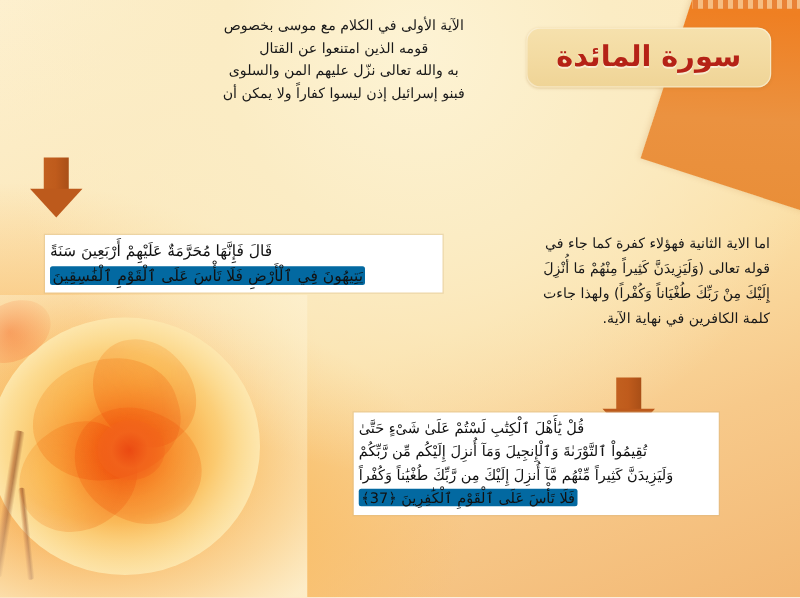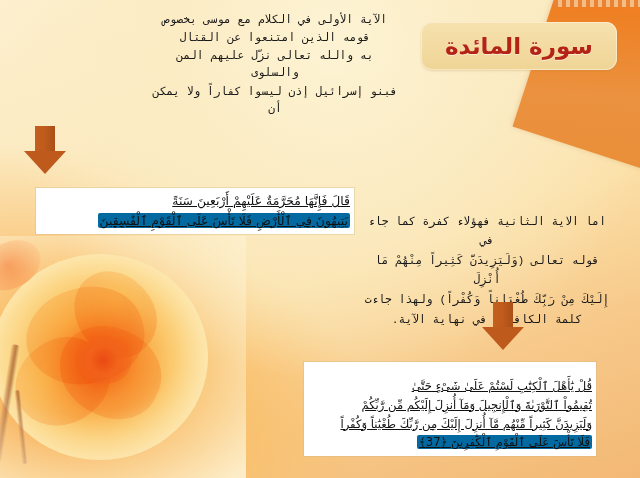--- a/index.html
+++ b/index.html
@@ -145,25 +145,24 @@
     top: 12px;
     width: 250px;
     font-size: 11.3px;
   }
   #commentary-two {
     left: 358px;
     top: 186px;
     width: 258px;
     font-size: 11.3px;
     line-height: 1.68;
-    margin-top: 27px;
+    text-align: right;
   }
   .commentary p {
     margin: 0 0 1px 0;
-    font-family: Liberation Mono, monospace;
   }
 
   
   .arrow {
     position: absolute;
     width: 42px;
     height: 48px;
   }
   .arrow .shaft {
     position: absolute;
@@ -183,38 +182,36 @@
     border-top: 23px solid #bd5a1c;
   }
   #arrow-one { left: 24px; top: 126px; }
   #arrow-two { left: 482px; top: 302px; }
 
   
   .verse-card {
     position: absolute;
     background: #ffffff;
     direction: rtl;
-    text-align: right;
+    text-align: left;
     color: #111111;
     overflow: hidden;
     box-shadow: 0 0 0 1px rgba(210,180,130,.35);
-    text-decoration: underline;
   }
   #verse-card-one {
     left: 36px;
     top: 188px;
     width: 310px;
     padding: 3px 4px 4px 4px;
   }
   #verse-card-two {
-    left: 304px;
+    left: 283px;
     top: 330px;
     width: 284px;
-    padding: 15px 4px 4px 4px;
-    margin-top: 32px;
+    padding: 3px 4px 4px 4px;
   }
   .verse-line {
     font-family: "DejaVu Sans", sans-serif;
     font-size: 12.4px;
     line-height: 1.58;
     white-space: nowrap;
     letter-spacing: -0.2px;
   }
   #verse-card-two .verse-line { font-size: 11.6px; line-height: 1.62; }
   .hl {

